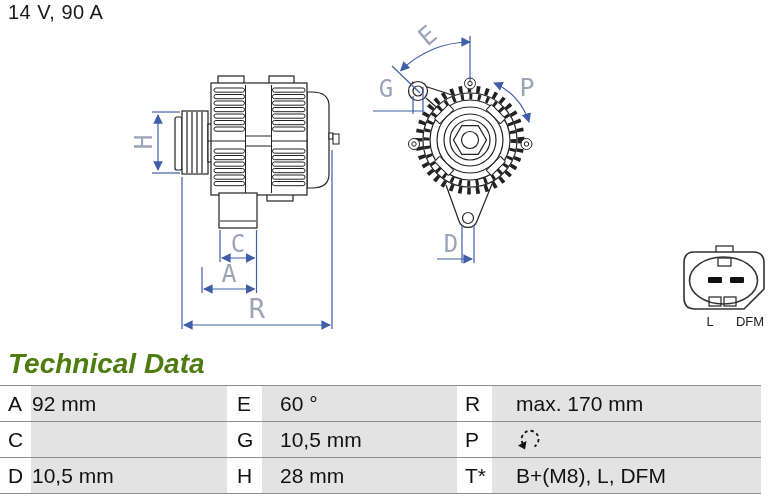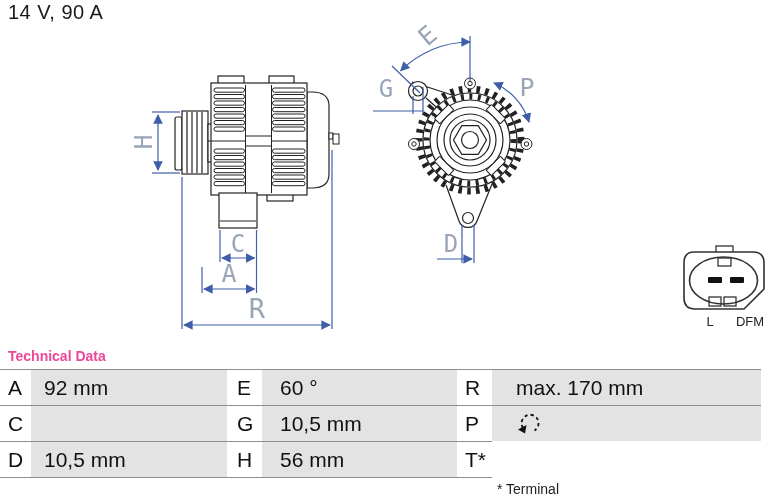--- a/index.html
+++ b/index.html
@@ -3,28 +3,28 @@
 <meta charset="utf-8">
 <style>
   html,body{margin:0;padding:0;background:#fff;}
   .stage{position:relative;width:768px;height:499px;background:#fff;overflow:hidden;
          font-family:"Liberation Sans",sans-serif;color:#111;}
   .rating{position:absolute;left:8px;top:1px;font-size:20px;color:#1a1a1a;letter-spacing:.5px;}
   svg text{font-family:"DejaVu Sans Mono",monospace;}
   .dimlabel{fill:#9aa5b8;}
   .conlabel{font-family:"Liberation Sans",sans-serif;fill:#222;font-size:13px;}
   .tech{position:absolute;left:0;top:344px;width:768px;}
-  .tech-title{font-size:14px;font-weight:bold;padding:4px 0 0 8px;color:#ec4899;}
+  .tech-title{font-size:28px;font-weight:bold;padding:4px 0 0 8px;color:#4d7c0f;font-style:italic;}
   .grid{margin-top:5px;width:761px;display:grid;
         grid-template-columns:31px 196px 35px 195px 35px 269px;}
   .cell{height:35px;display:flex;align-items:center;font-size:21px;
         border-top:1px solid #8e8e8e;background:#e3e3e3;white-space:nowrap;overflow:hidden;}
   .cell.key{background:#fff;}
   .row3{border-bottom:1px solid #8e8e8e;}
-  .k1{padding-left:8px;} .v1{padding-left:13px;}
+  .k1{padding-left:8px;} .v1{padding-left:1px;}
   .k2{padding-left:10px;} .v2{padding-left:18px;}
   .k3{padding-left:8px;} .v3{padding-left:24px;}
   .footnote{margin-top:3px;padding-left:497px;font-size:14px;color:#222;}
   .roticon{margin-left:1px;}
 </style>
 </head>
 <body>
 
 <div class="stage">
 
@@ -254,21 +254,24 @@
       <div class="cell key k1 row3">
           <span>D</span>
         </div>
       <div class="cell val v1 row3">
           <span>10,5 mm</span>
         </div>
       <div class="cell key k2 row3">
           <span>H</span>
         </div>
       <div class="cell val v2 row3">
-          <span>56 mm</span>
+          <span>28 mm</span>
         </div>
       <div class="cell key k3 row3">
           <span>T*</span>
+        </div>
+      <div class="cell val v3 row3">
+          <span>B+(M8), L, DFM</span>
         </div>
     </div>
     <div class="footnote">* Terminal</div>
   </div>
 </div>
 
 </body></html>

